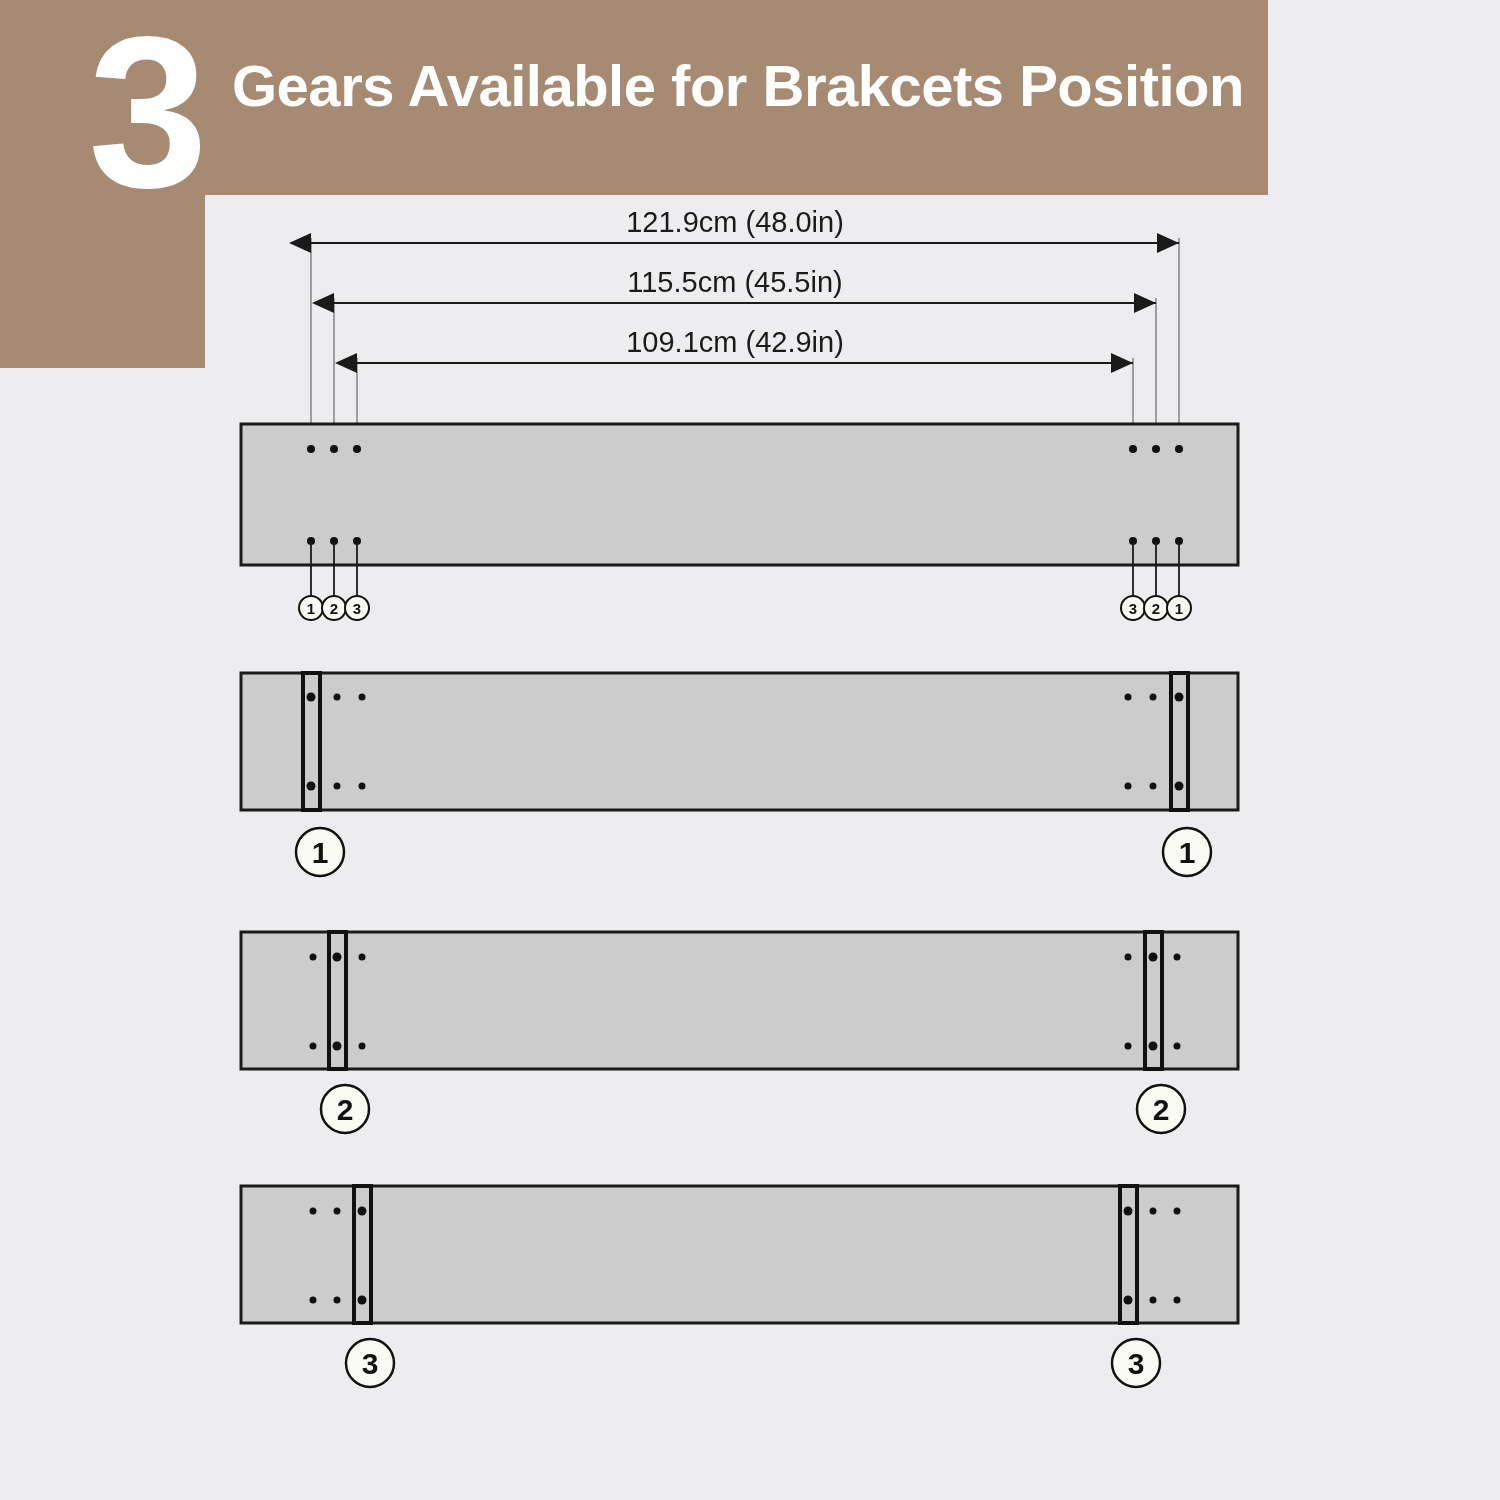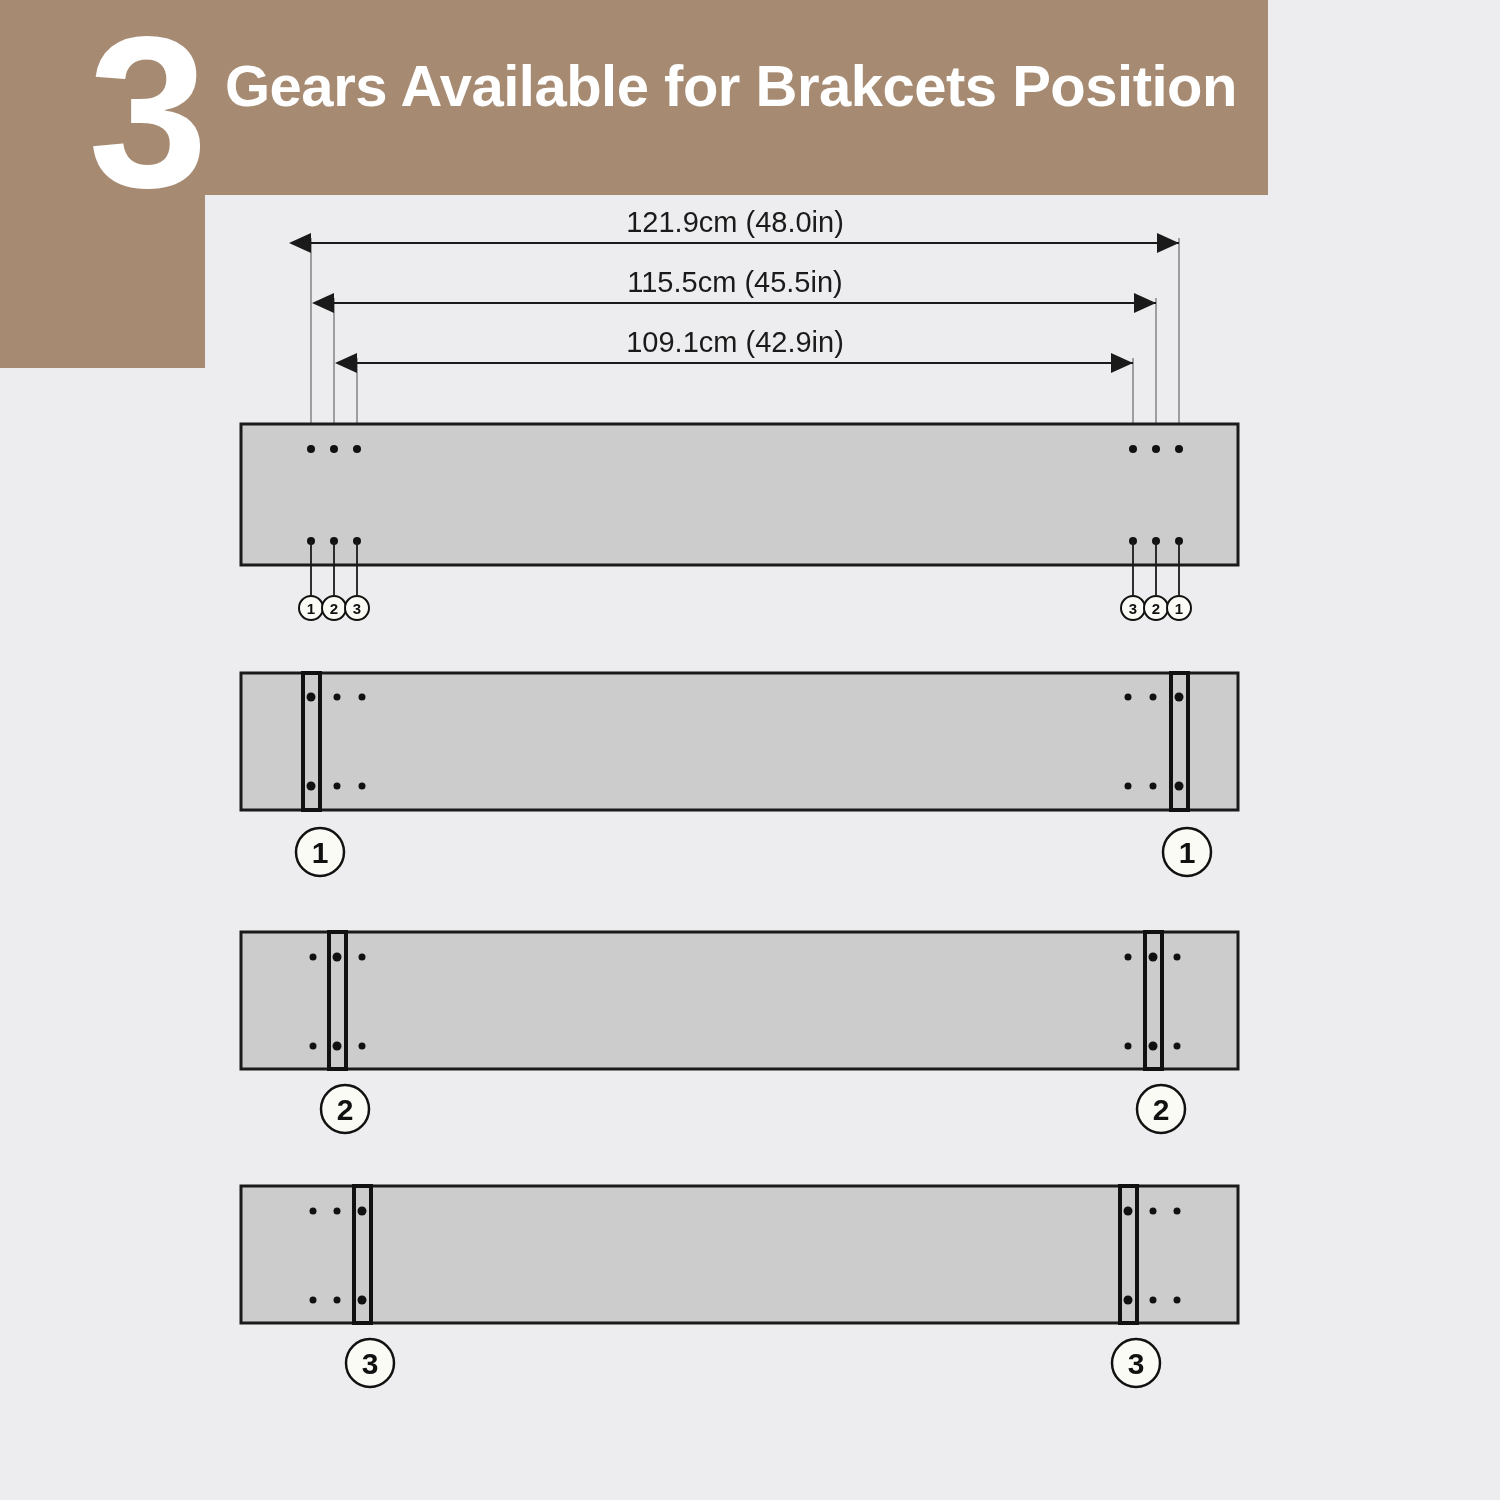--- a/index.html
+++ b/index.html
@@ -28,21 +28,21 @@
     position: absolute; left: 78px; top: 8px;
     width: 140px; height: 220px;
     color: #ffffff;
     font-size: 215px;
     font-weight: bold;
     line-height: 210px;
     text-align: center;
     font-family: "Liberation Sans", sans-serif;
   }
   #header-title {
-    position: absolute; left: 225px; top: 52px;
+    position: absolute; left: 232px; top: 52px;
     color: #ffffff;
     font-size: 58px;
     font-weight: bold;
     letter-spacing: -0.5px;
     white-space: nowrap;
     font-family: "Liberation Sans", sans-serif;
   }
 
   
   #diagram-stage {

